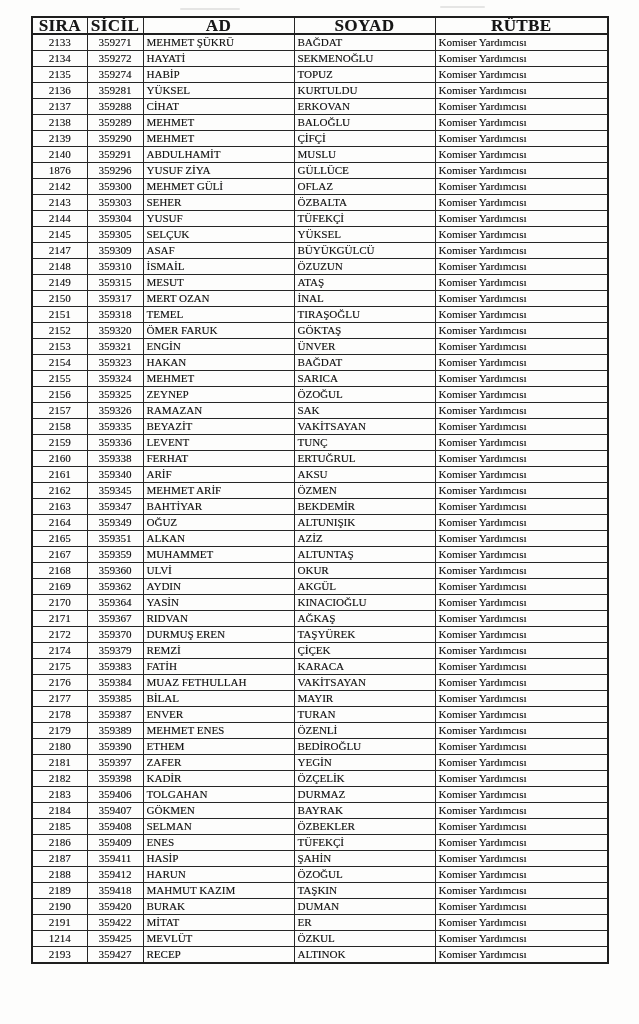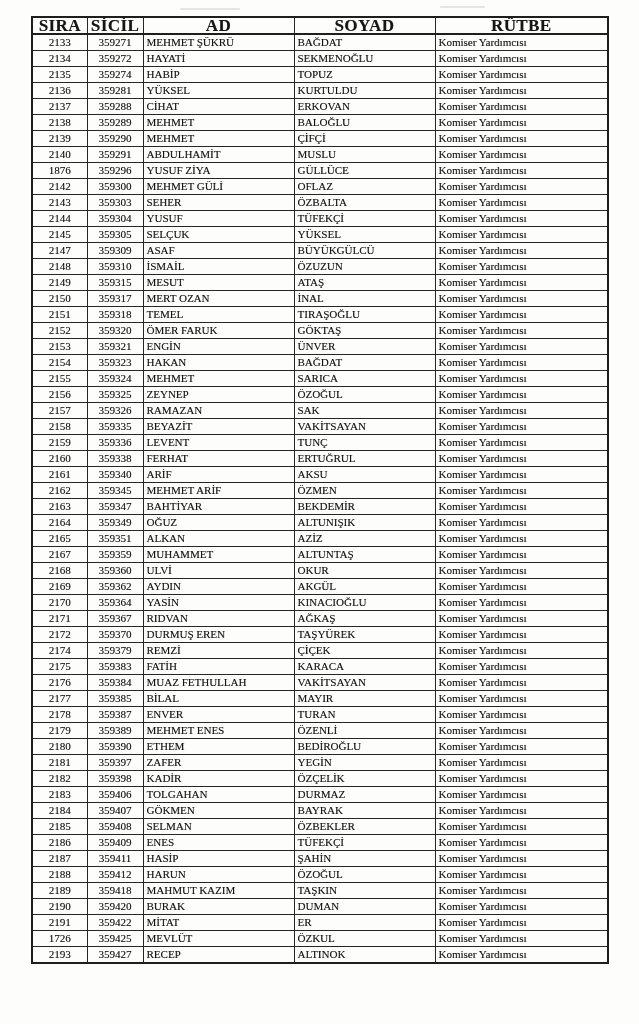--- a/index.html
+++ b/index.html
@@ -469,21 +469,21 @@
           <td class="col-rutbe">Komiser Yardımcısı</td>
         </tr>
         <tr>
           <td class="col-sira">2191</td>
           <td class="col-sicil">359422</td>
           <td class="col-ad">MİTAT</td>
           <td class="col-soyad">ER</td>
           <td class="col-rutbe">Komiser Yardımcısı</td>
         </tr>
         <tr>
-          <td class="col-sira">1726</td>
+          <td class="col-sira">1214</td>
           <td class="col-sicil">359425</td>
           <td class="col-ad">MEVLÜT</td>
           <td class="col-soyad">ÖZKUL</td>
           <td class="col-rutbe">Komiser Yardımcısı</td>
         </tr>
         <tr>
           <td class="col-sira">2193</td>
           <td class="col-sicil">359427</td>
           <td class="col-ad">RECEP</td>
           <td class="col-soyad">ALTINOK</td>

